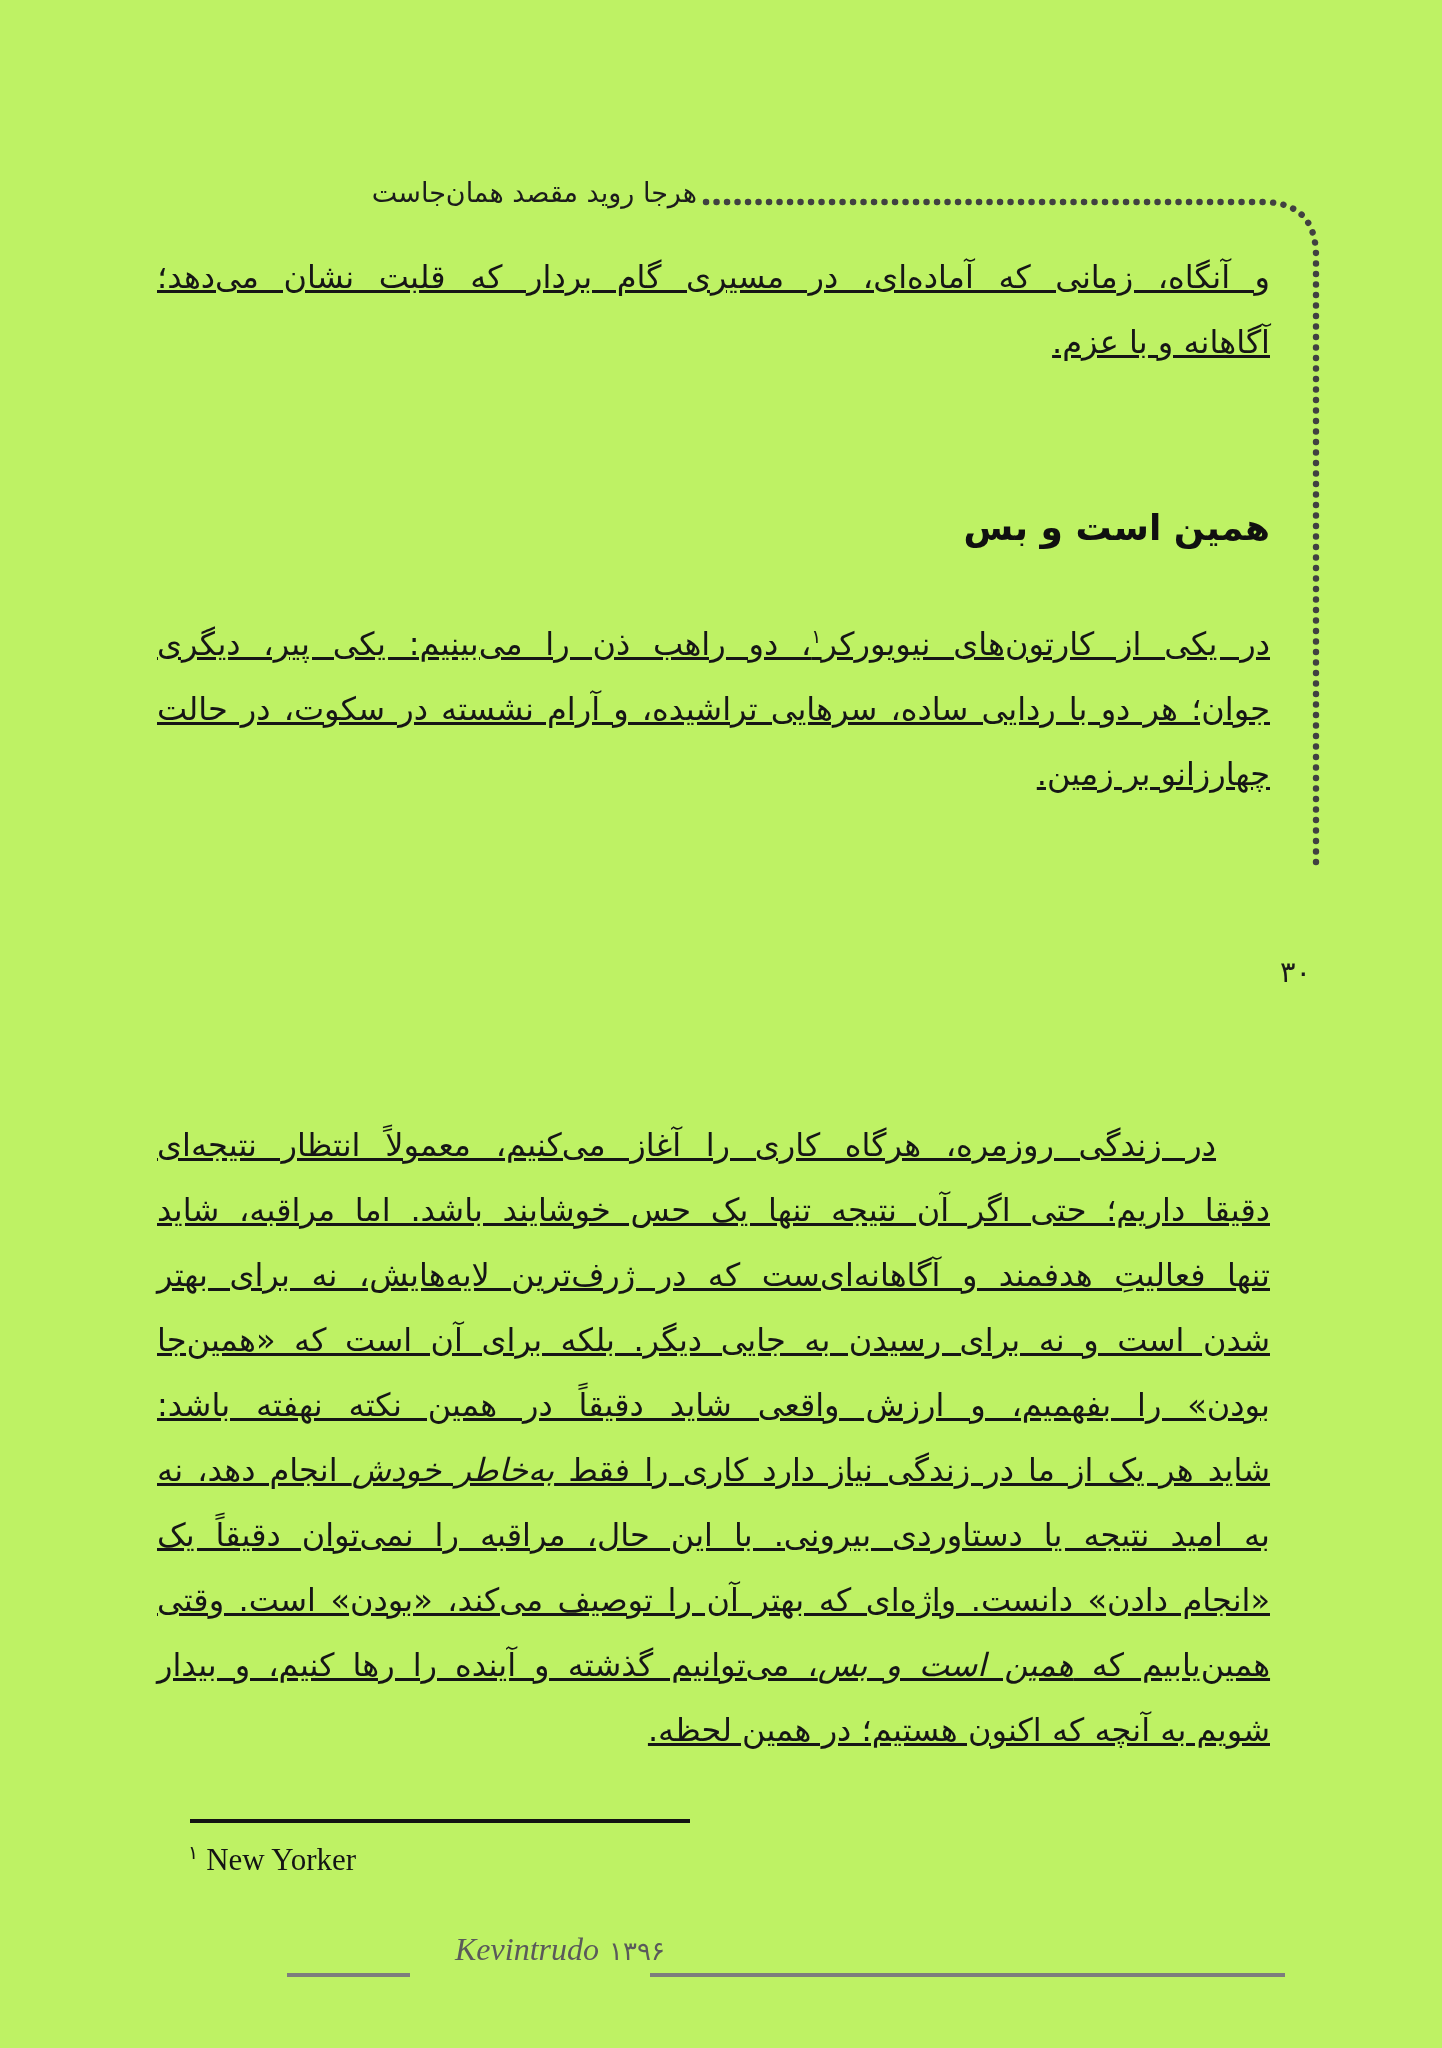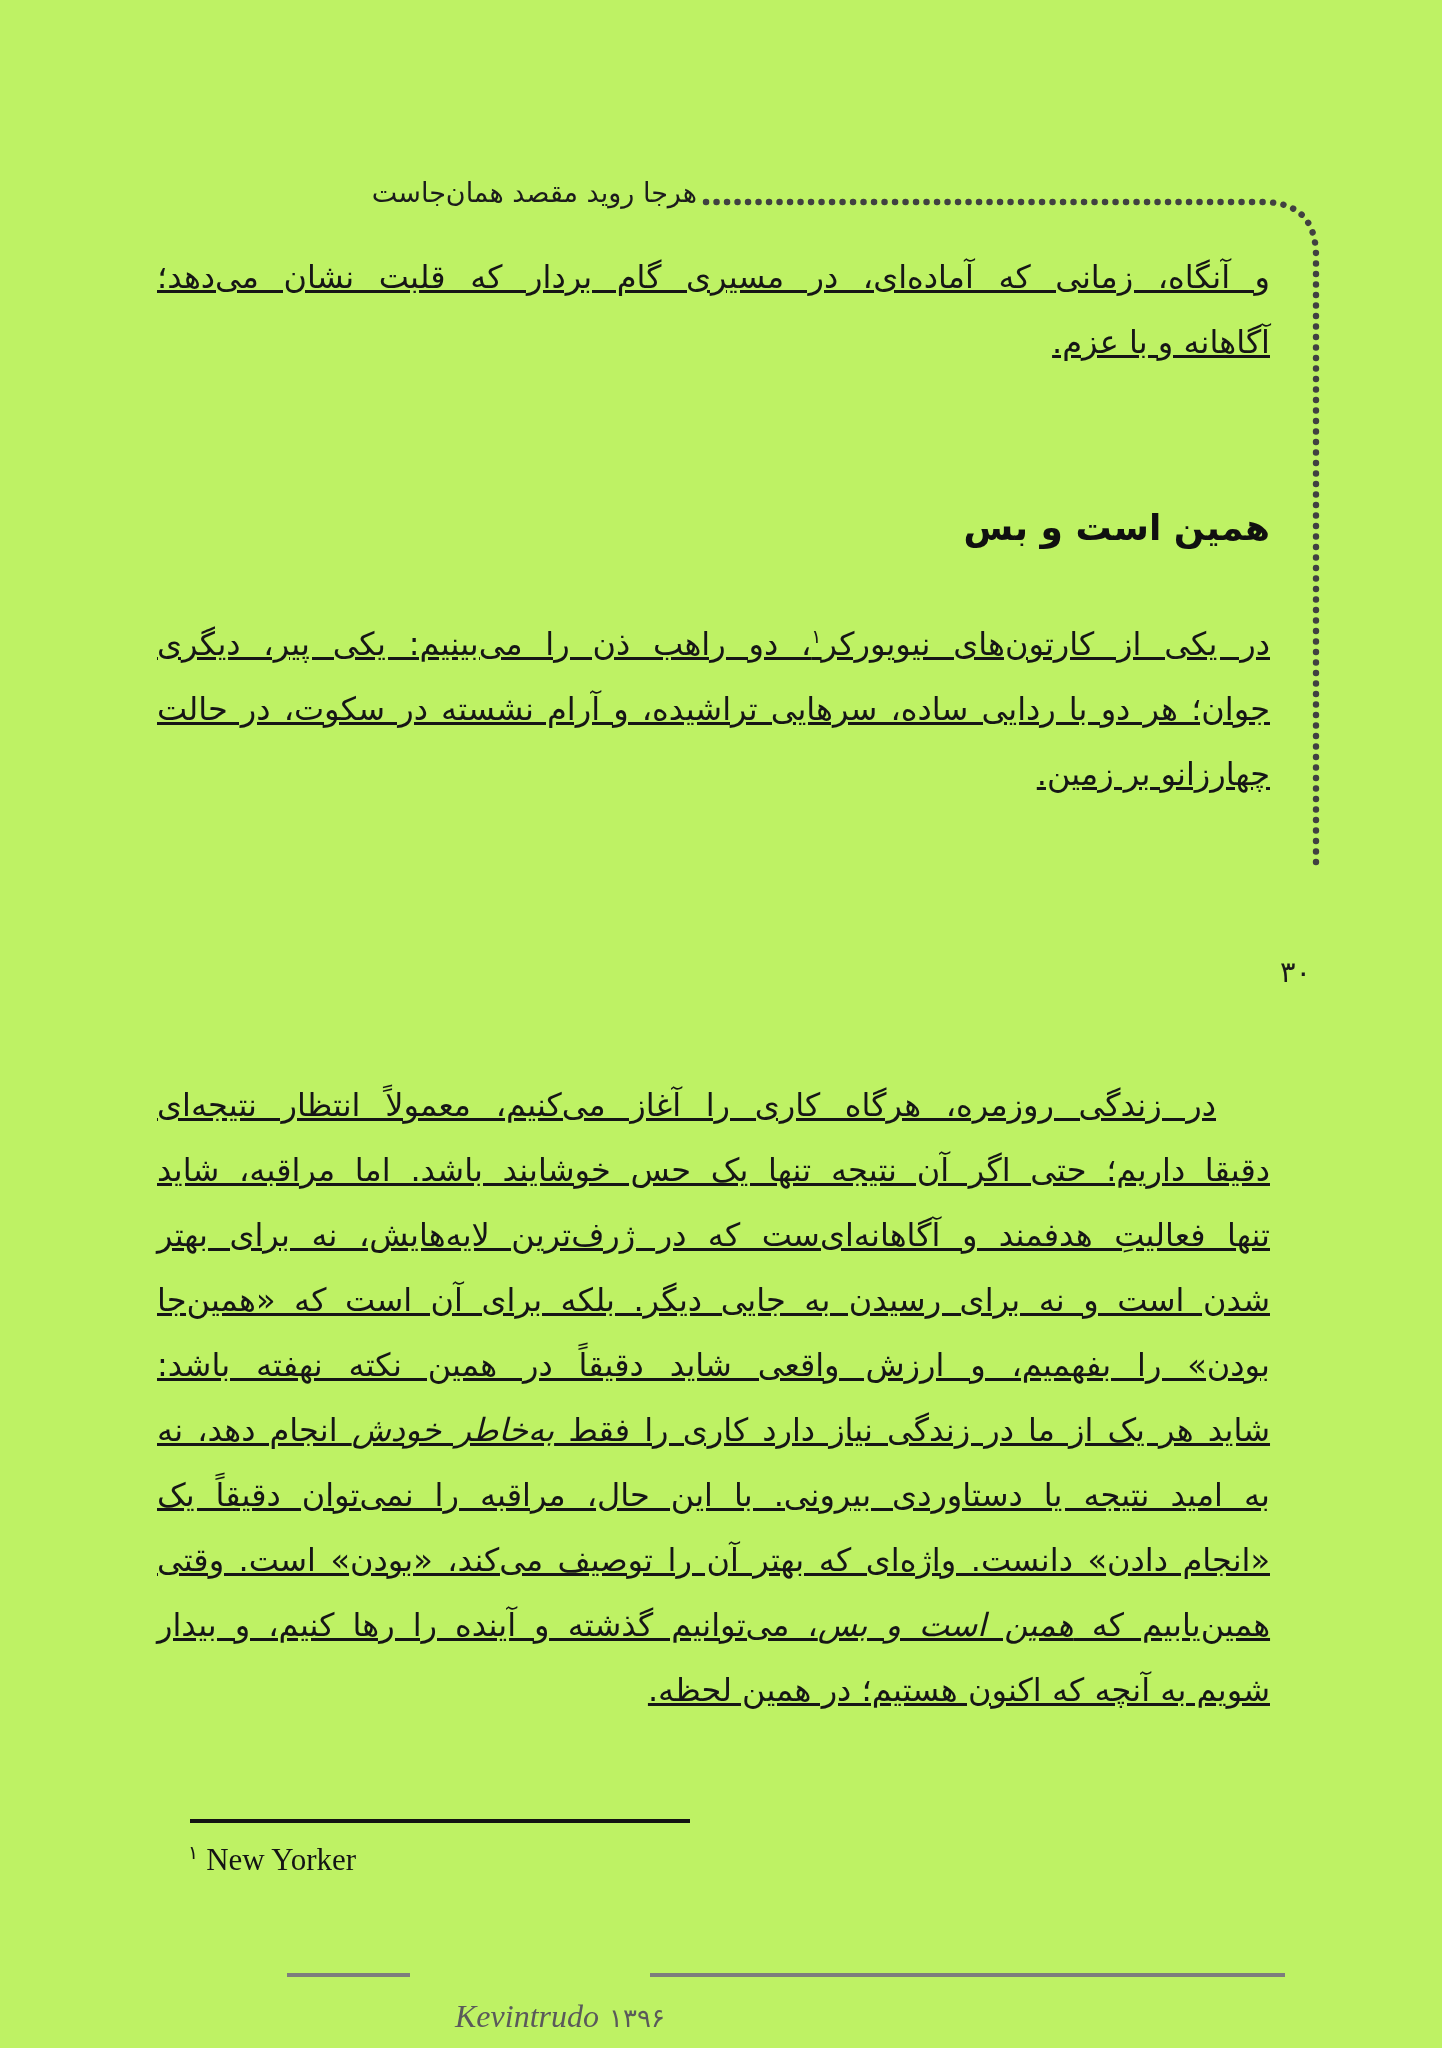--- a/index.html
+++ b/index.html
@@ -30,21 +30,21 @@
   .footnote-rule{position:absolute;top:1819px;left:190px;width:500px;height:4px;background:#131313;}
   .footnote{
     position:absolute;top:1836px;left:188px;direction:ltr;
     font-family:"Liberation Serif",serif;font-size:31px;line-height:48px;color:#141414;
   }
   .fn-marker{font-family:"DejaVu Sans",sans-serif;font-size:19px;margin-right:8px;vertical-align:super;line-height:0;}
   .footer-rule{position:absolute;top:1973px;height:4px;background:#7d7d7d;}
   .footer-rule.left{left:287px;width:123px;}
   .footer-rule.right{left:650px;width:635px;}
   .page-footer{
-    position:absolute;top:1994px;left:455px;direction:ltr;
+    position:absolute;top:1927px;left:455px;direction:ltr;
     line-height:44px;color:#5a5a5a;white-space:nowrap;
   }
   .imprint{font-family:"Liberation Serif",serif;font-style:italic;font-size:32px;}
   .year{font-family:"DejaVu Sans",sans-serif;font-size:26px;margin-left:10px;}
 </style>
 </head>
 <body>
 
 <div class="sheet">
 
@@ -63,21 +63,21 @@
 
   <div class="para" style="top:612px">
     <div class="tline"><span>در یکی از کارتون‌های نیویورکر</span><sup class="fnref">۱</sup><span>، دو راهب ذن را می‌بینیم: یکی پیر، دیگری</span></div>
     <div class="tline">جوان؛ هر دو با ردایی ساده، سرهایی تراشیده، و آرام نشسته در سکوت، در حالت</div>
     <div class="tline end">چهارزانو بر زمین.</div>
   </div>
 
 
   <div class="page-number">۳۰</div>
 
-  <div class="para" style="top:1073px">
+  <div class="para" style="top:1113px">
     <div class="tline indent">در زندگی روزمره، هرگاه کاری را آغاز می‌کنیم، معمولاً انتظار نتیجه‌ای</div>
     <div class="tline">دقیقا داریم؛ حتی اگر آن نتیجه تنها یک حس خوشایند باشد. اما مراقبه، شاید</div>
     <div class="tline">تنها فعالیتِ هدفمند و آگاهانه‌ای‌ست که در ژرف‌ترین لایه‌هایش، نه برای بهتر</div>
     <div class="tline">شدن است و نه برای رسیدن به جایی دیگر. بلکه برای آن است که «همین‌جا</div>
     <div class="tline">بودن» را بفهمیم، و ارزش واقعی شاید دقیقاً در همین نکته نهفته باشد:</div>
     <div class="tline"><span>شاید هر یک از ما در زندگی نیاز دارد کاری را فقط </span><span class="it">به‌خاطر خودش</span><span> انجام دهد، نه</span></div>
     <div class="tline">به امید نتیجه یا دستاوردی بیرونی. با این حال، مراقبه را نمی‌توان دقیقاً یک</div>
     <div class="tline">«انجام دادن» دانست. واژه‌ای که بهتر آن را توصیف می‌کند، «بودن» است. وقتی</div>
     <div class="tline"><span>همین‌یابیم که </span><span class="it">همین است و بس</span><span>، می‌توانیم گذشته و آینده را رها کنیم، و بیدار</span></div>
     <div class="tline end">شویم به آنچه که اکنون هستیم؛ در همین لحظه.</div>

